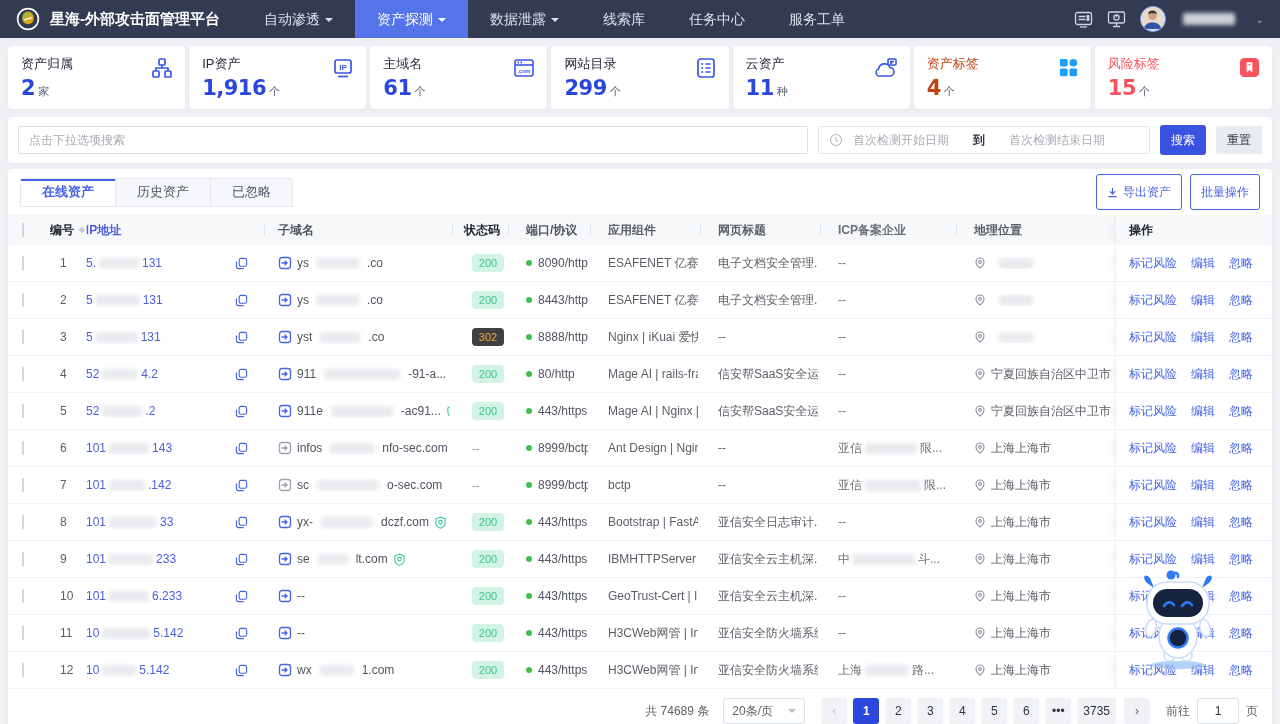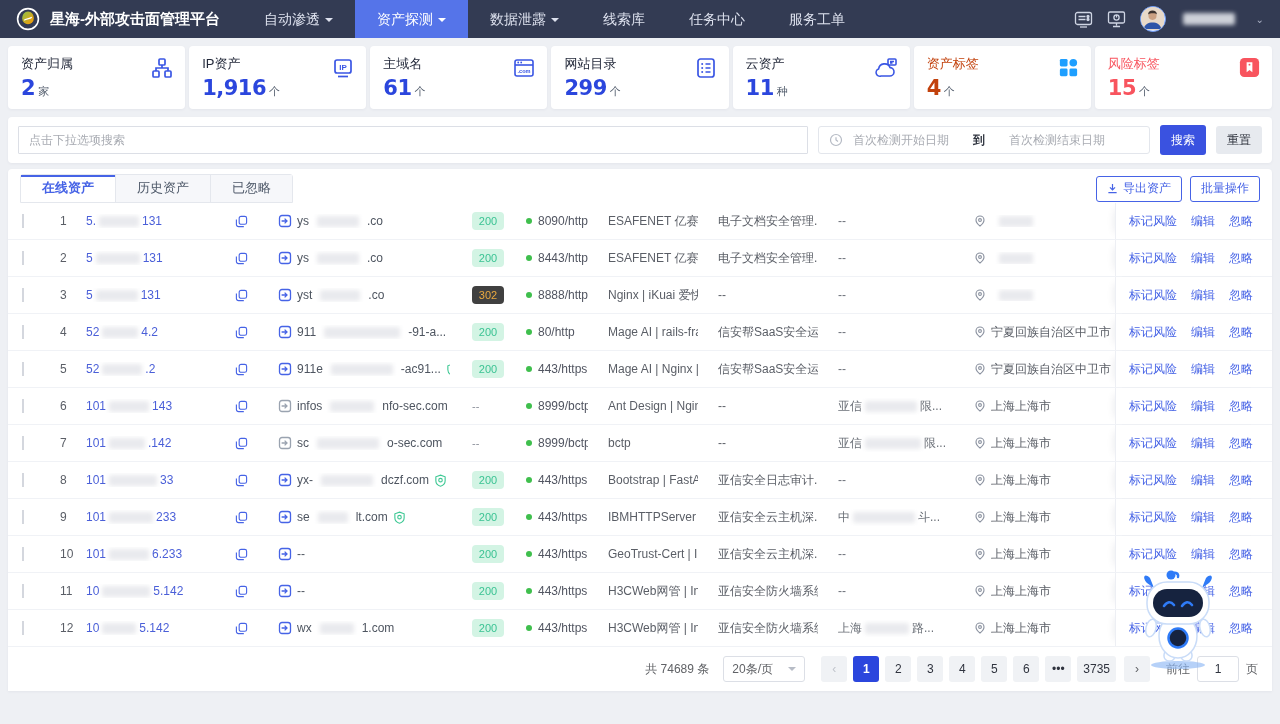--- a/index.html
+++ b/index.html
@@ -37,21 +37,21 @@
   .btn-search{width:46px;height:30px;background:#3a52e0;color:#fff;border:none;border-radius:3px;font-size:12px;cursor:pointer}
   .btn-reset{width:46px;height:28px;background:#e7eaef;color:#30343f;border:none;border-radius:3px;font-size:12px;cursor:pointer}
   
   .main{margin:6px 8px 0;background:#fff;border-radius:4px 4px 0 0;position:relative;box-shadow:0 1px 3px rgba(30,40,80,.05)}
   .tabs-row{display:flex;justify-content:space-between;align-items:center;padding:5px 12px 0}
   .tabs{display:flex;border:1px solid #e4e7ed;border-radius:3px 3px 0 0}
   .tab{padding:0 21px;height:27px;line-height:25px;font-size:13px;color:#4e5969;background:#f6f7fa;border-left:1px solid #e4e7ed;cursor:pointer}
   .tab:first-child{border-left:none}
   .tab.active{background:#fff;color:#4663e6;border-top:2px solid #4663e6;line-height:22px;font-weight:600}
   .tool-btns{display:flex;gap:8px}
-  .btn-outline{height:26px;padding:0 10px;border:1px solid #4663e6;color:#4663e6;background:#fff;border-radius:3px;font-size:12px;display:flex;align-items:center;gap:5px;cursor:pointer}
+  .btn-outline{height:36px;padding:0 10px;border:1px solid #4663e6;color:#4663e6;background:#fff;border-radius:3px;font-size:12px;display:flex;align-items:center;gap:5px;cursor:pointer}
   
   .thead{display:flex;align-items:center;height:30px;background:#f7f8fa;margin-top:5px;font-size:12px;color:#20242e;font-weight:600;padding-left:14px}
   .tr{display:flex;align-items:center;height:37px;border-bottom:1px solid #f0f2f6;font-size:12px;background:#fff;padding-left:14px}
   .th,.td{flex-shrink:0;white-space:nowrap;overflow:hidden;position:relative}
   .th.divided::before{content:"";position:absolute;left:2px;top:50%;transform:translateY(-50%);width:1px;height:12px;background:#dfe3ea}
   .c-cb{width:28px}
   .cb{width:14px;height:14px;border:1px solid #d4d7de;border-radius:2px;background:#fff;cursor:pointer}
   .c-no{width:36px}
   .th.c-no{display:flex;align-items:center;gap:4px}
   .td.c-no{padding-left:10px;color:#5a5e66}
@@ -236,20 +236,39 @@
           <path d="M6 1v6M3.2 4.8 6 7.5l2.8-2.7M1.5 10.5h9"></path>
         </svg>
         <span>导出资产</span>
       </button>
       <button class="btn-outline">
           <span>批量操作</span>
         </button>
     </div>
   </div>
 
+  <div class="thead">
+    <div class="th c-cb"><span class="cb"></span></div>
+    <div class="th c-no">
+        <span>编号</span>
+      <svg width="12" height="12" viewBox="0 0 14 14" fill="none" stroke="#8a919f" stroke-width="1.2">
+        <circle cx="7" cy="7" r="2.2"></circle>
+          <path d="M7 1.5v2M7 10.5v2M1.5 7h2M10.5 7h2M3.1 3.1l1.4 1.4M9.5 9.5l1.4 1.4M10.9 3.1 9.5 4.5M4.5 9.5 3.1 10.9"></path>
+      </svg>
+    </div>
+    <div class="th c-ip divided">IP地址</div>
+    <div class="th c-sub divided">子域名</div>
+    <div class="th c-st divided" style="padding-left:14px">状态码</div>
+    <div class="th c-port divided">端口/协议</div>
+    <div class="th c-comp divided">应用组件</div>
+    <div class="th c-title divided">网页标题</div>
+    <div class="th c-icp divided">ICP备案企业</div>
+    <div class="th c-loc divided">地理位置</div>
+    <div class="th c-ops">操作</div>
+  </div>
 
   <div>
   <div class="tr">
     <div class="td c-cb"><span class="cb"></span></div>
     <div class="td c-no">1</div>
     <div class="td c-ip">
       <span>5.</span>
           <span class="blur blur-ip" style="width: 40px;"></span>
           <span>131</span>
       <span class="copy-btn">

